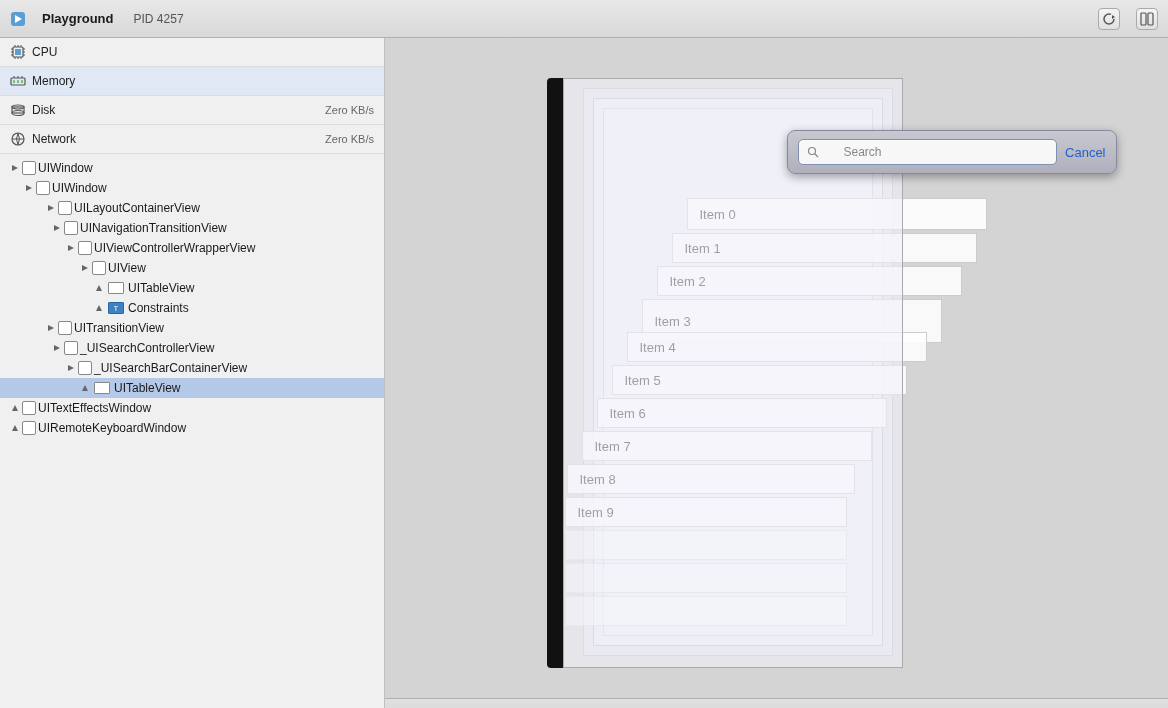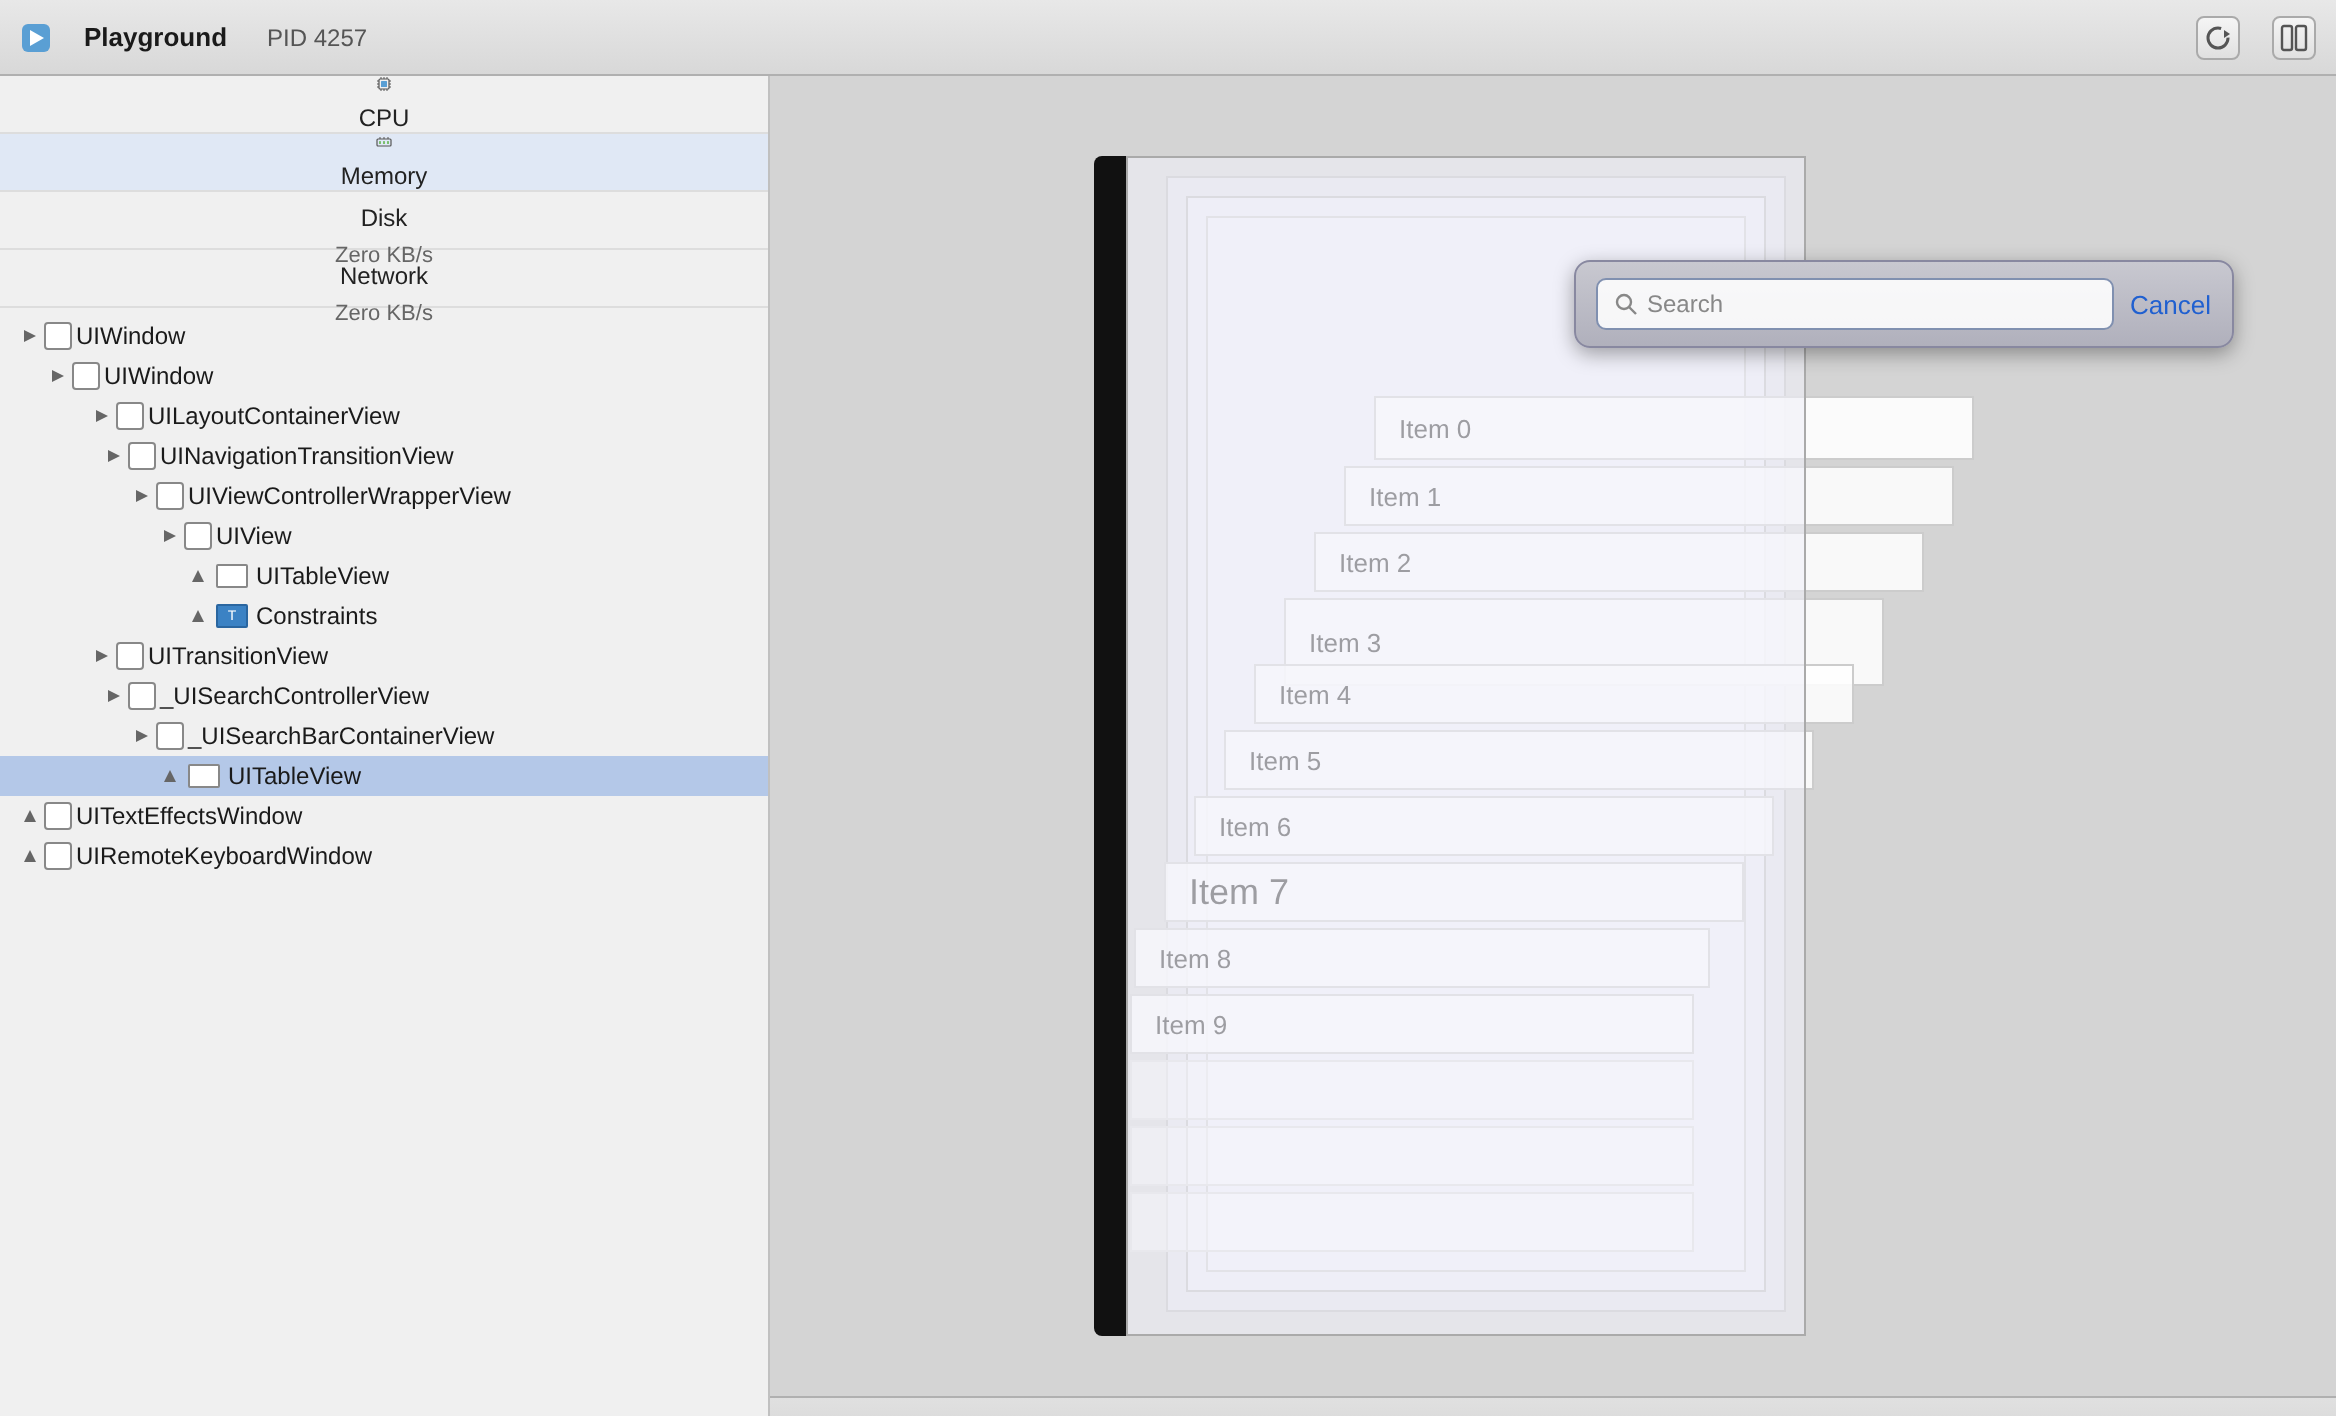--- a/index.html
+++ b/index.html
@@ -42,21 +42,20 @@
 
     
     .sidebar-metric {
       height: 29px;
       display: flex;
       align-items: center;
       padding: 0 10px;
       border-bottom: 1px solid #ddd;
       cursor: pointer;
       gap: 6px;
-      flex-direction: column;
     }
     .sidebar-metric.active { background: #e0e8f5; }
     .metric-label { font-size: 12px; color: #222; flex: 1; }
     .metric-value { font-size: 11px; color: #666; }
 
     
     .sidebar-tree {
       flex: 1;
       overflow-y: auto;
       padding: 4px 0;
@@ -361,36 +360,36 @@
 
         <div style="position:absolute; left:76px; top:32px; width:340px; height:580px; background:rgba(255,255,255,0.0); border:0px solid #ddd;"></div>
 
         <div style="position:absolute; left:200px; top:140px; width:300px; height:32px; background:rgba(255,255,255,0.9); border:1px solid #ccc; display:flex; align-items:center; padding-left:12px; font-size:13px; color:#222;">Item 0</div>
         <div style="position:absolute; left:185px; top:175px; width:305px; height:30px; background:rgba(255,255,255,0.85); border:1px solid #ccc; display:flex; align-items:center; padding-left:12px; font-size:13px; color:#222;">Item 1</div>
         <div style="position:absolute; left:170px; top:208px; width:305px; height:30px; background:rgba(255,255,255,0.85); border:1px solid #ccc; display:flex; align-items:center; padding-left:12px; font-size:13px; color:#222;">Item 2</div>
         <div style="position:absolute; left:155px; top:241px; width:300px; height:44px; background:rgba(255,255,255,0.85); border:1px solid #ccc; display:flex; align-items:center; padding-left:12px; font-size:13px; color:#222;">Item 3</div>
         <div style="position:absolute; left:140px; top:274px; width:300px; height:30px; background:rgba(255,255,255,0.85); border:1px solid #ccc; display:flex; align-items:center; padding-left:12px; font-size:13px; color:#222;">Item 4</div>
         <div style="position:absolute; left:125px; top:307px; width:295px; height:30px; background:rgba(255,255,255,0.85); border:1px solid #ccc; display:flex; align-items:center; padding-left:12px; font-size:13px; color:#222;">Item 5</div>
         <div style="position:absolute; left:110px; top:340px; width:290px; height:30px; background:rgba(255,255,255,0.85); border:1px solid #ccc; display:flex; align-items:center; padding-left:12px; font-size:13px; color:#222;">Item 6</div>
-        <div style="position:absolute; left:95px; top:373px; width:290px; height:30px; background:rgba(255,255,255,0.85); border:1px solid #ccc; display:flex; align-items:center; padding-left:12px; font-size:18px; color:#222;">Item 7</div>
+        <div style="position:absolute; left:95px; top:373px; width:290px; height:30px; background:rgba(255,255,255,0.85); border:1px solid #ccc; display:flex; align-items:center; padding-left:12px; font-size:13px; color:#222;">Item 7</div>
         <div style="position:absolute; left:80px; top:406px; width:288px; height:30px; background:rgba(255,255,255,0.85); border:1px solid #ccc; display:flex; align-items:center; padding-left:12px; font-size:13px; color:#222;">Item 8</div>
         <div style="position:absolute; left:78px; top:439px; width:282px; height:30px; background:rgba(255,255,255,0.85); border:1px solid #ccc; display:flex; align-items:center; padding-left:12px; font-size:13px; color:#222;">Item 9</div>
 
         <div style="position:absolute; left:78px; top:472px; width:282px; height:30px; background:rgba(255,255,255,0.5); border:1px solid #ddd;"></div>
         <div style="position:absolute; left:78px; top:505px; width:282px; height:30px; background:rgba(255,255,255,0.5); border:1px solid #ddd;"></div>
         <div style="position:absolute; left:78px; top:538px; width:282px; height:30px; background:rgba(255,255,255,0.5); border:1px solid #ddd;"></div>
 
         <div style="position:absolute; left:300px; top:72px; width:330px; background:linear-gradient(to bottom, #c8c8d0, #b0b0bc); border:1px solid #8888a0; border-radius:8px; padding:8px 10px; display:flex; align-items:center; gap:8px; box-shadow: 0 3px 10px rgba(0,0,0,0.35); z-index:10;">
 
           <div style="flex:1; height:26px; background:rgba(255,255,255,0.88); border:1px solid #8090b0; border-radius:5px; display:flex; align-items:center; padding:0 8px; gap:5px;">
             <svg width="12" height="12" viewBox="0 0 12 12">
               <circle cx="5" cy="5" r="3.5" fill="none" stroke="#888" stroke-width="1.2"></circle>
               <line x1="7.5" y1="7.5" x2="11" y2="11" stroke="#888" stroke-width="1.2"></line>
             </svg>
-            <span style="font-size:12px; color:#888;">Search</span>
+            <span style="font-size:12px; color:#888;margin-left:20px;">Search</span>
           </div>
           <span style="font-size:13px; color:#2060d0; cursor:pointer; font-weight:500; white-space:nowrap;">Cancel</span>
         </div>
 
       </div>
     </div>
 
     <div class="bottom-toolbar">
 
       <div class="toolbar-spacer"></div>

